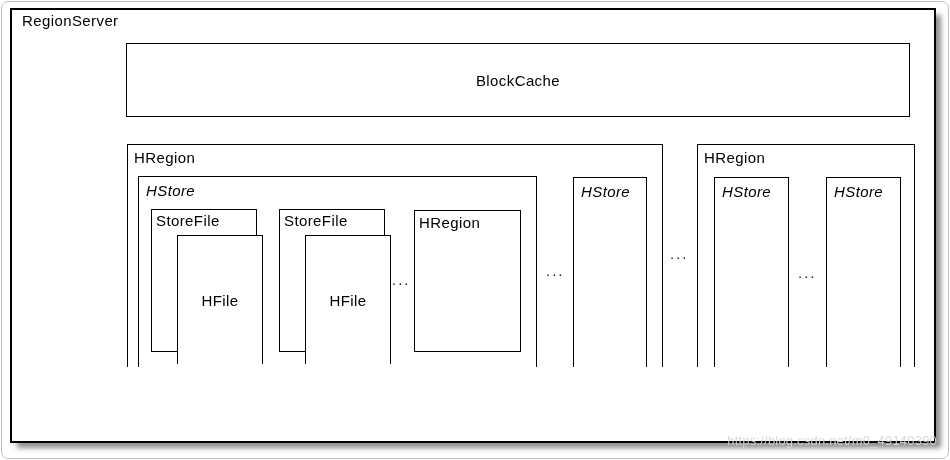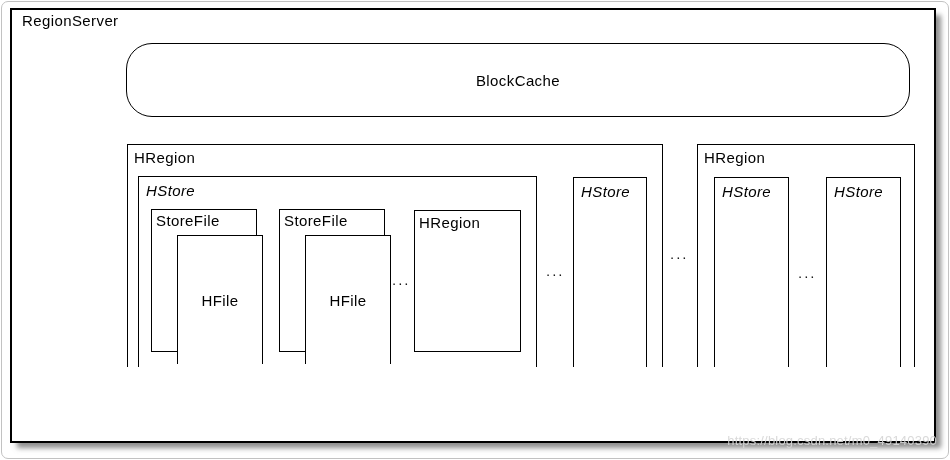--- a/index.html
+++ b/index.html
@@ -19,21 +19,21 @@
 
   .outer {
     left:10px; top:8px; width:926px; height:435px; border:2px solid #000;
     box-shadow:6px 6px 5px -1px rgba(105,105,105,.75);
   }
   .rs-lbl { position:absolute; left:10px; top:2px; }
 
   .hlog { left:21px; top:69px; width:75px; height:288px; border-bottom:none; padding:7px 0 0 5px; }
   .hlog .lbl { display:block; line-height:17px; }
 
-  .blockcache { left:114px; top:33px; width:784px; height:74px;border-radius:26px; }
+  .blockcache { left:114px; top:33px; width:784px; height:74px; }
 
   .hregion1 { left:115px; top:134px; width:536px; height:223px; }
   .hregion2 { left:685px; top:134px; width:218px; height:223px; }
   .hr-lbl { position:absolute; left:6px; top:4px; }
 
   .hstore-main { left:10px;  top:31px; width:399px; bottom:0; }
   .hstore2     { left:445px; top:32px; width:74px;  bottom:0; }
   .hstore3     { left:16px;  top:32px; width:75px;  bottom:0; }
   .hstore4     { left:128px; top:32px; width:75px;  bottom:0; }
   .hs-lbl { position:absolute; left:7px; top:5px;font-style:italic; }

